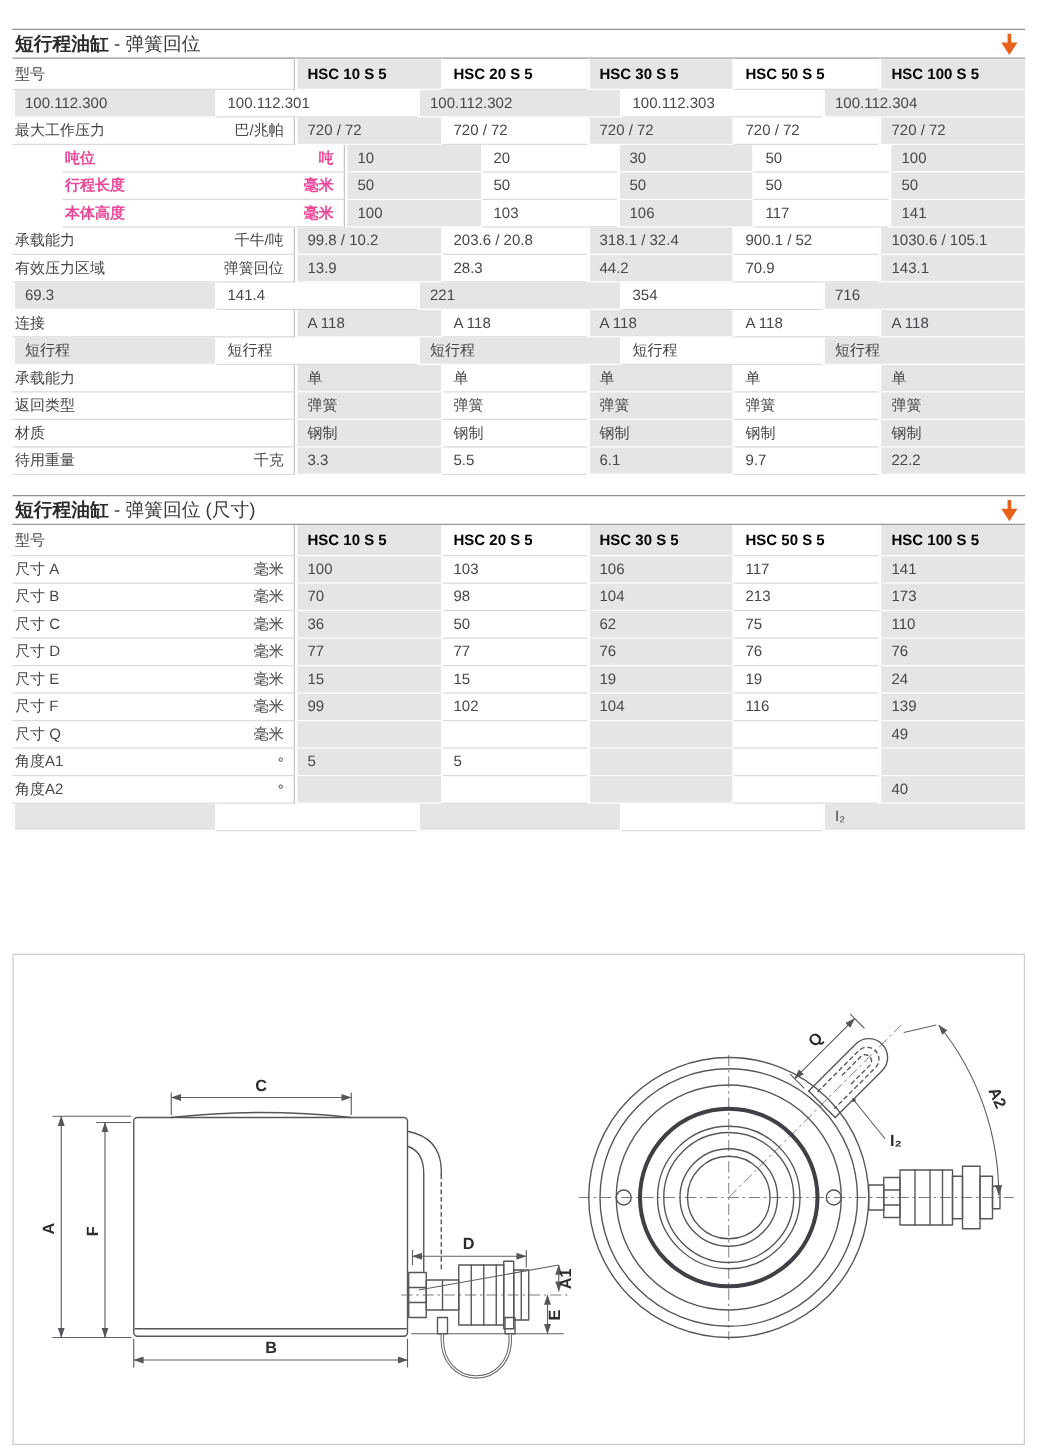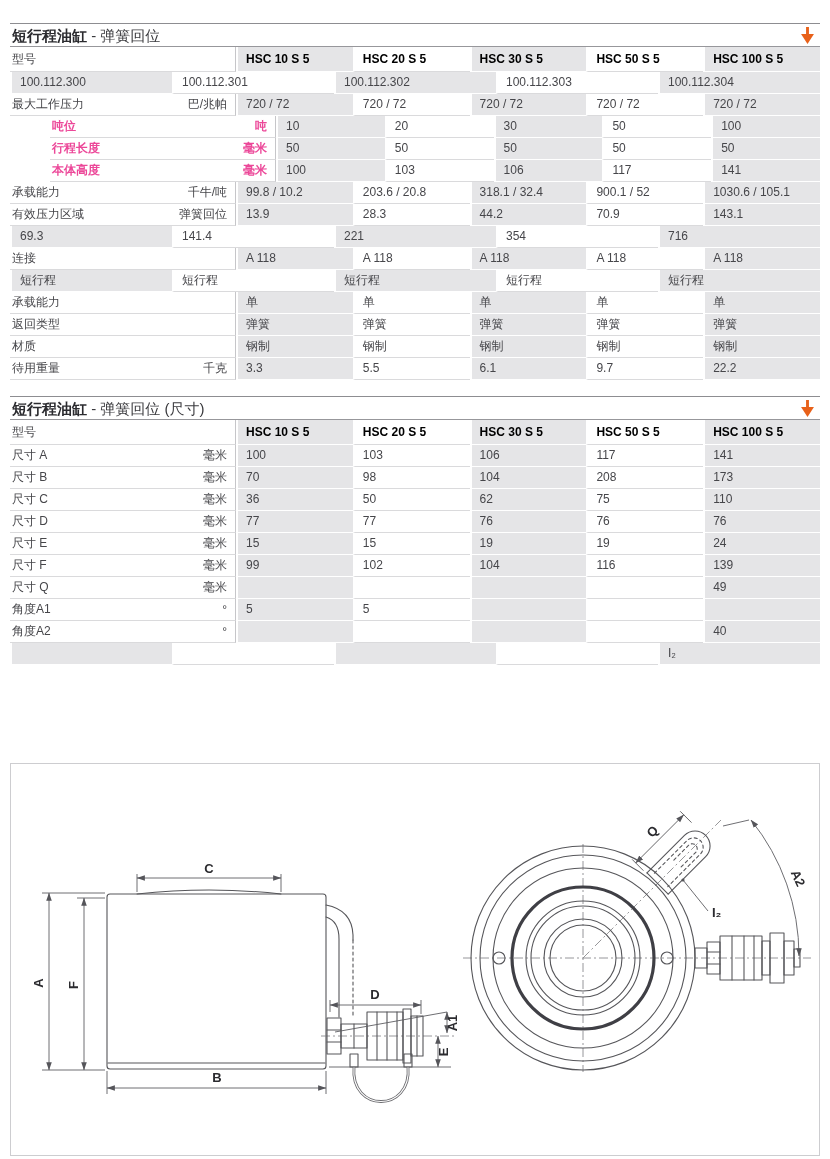--- a/index.html
+++ b/index.html
@@ -275,21 +275,21 @@
           </div>
 
           <div class="tr">
             <div class="td label-cell">
               <span class="lab">尺寸 B</span>
               <span class="unit">毫米</span>
             </div>
             <div class="td v c0">70</div>
             <div class="td v c1">98</div>
             <div class="td v c2">104</div>
-            <div class="td v c3">208</div>
+            <div class="td v c3">213</div>
             <div class="td v c4">173</div>
           </div>
 
           <div class="tr">
             <div class="td label-cell">
               <span class="lab">尺寸 C</span>
               <span class="unit">毫米</span>
             </div>
             <div class="td v c0">36</div>
             <div class="td v c1">50</div>

